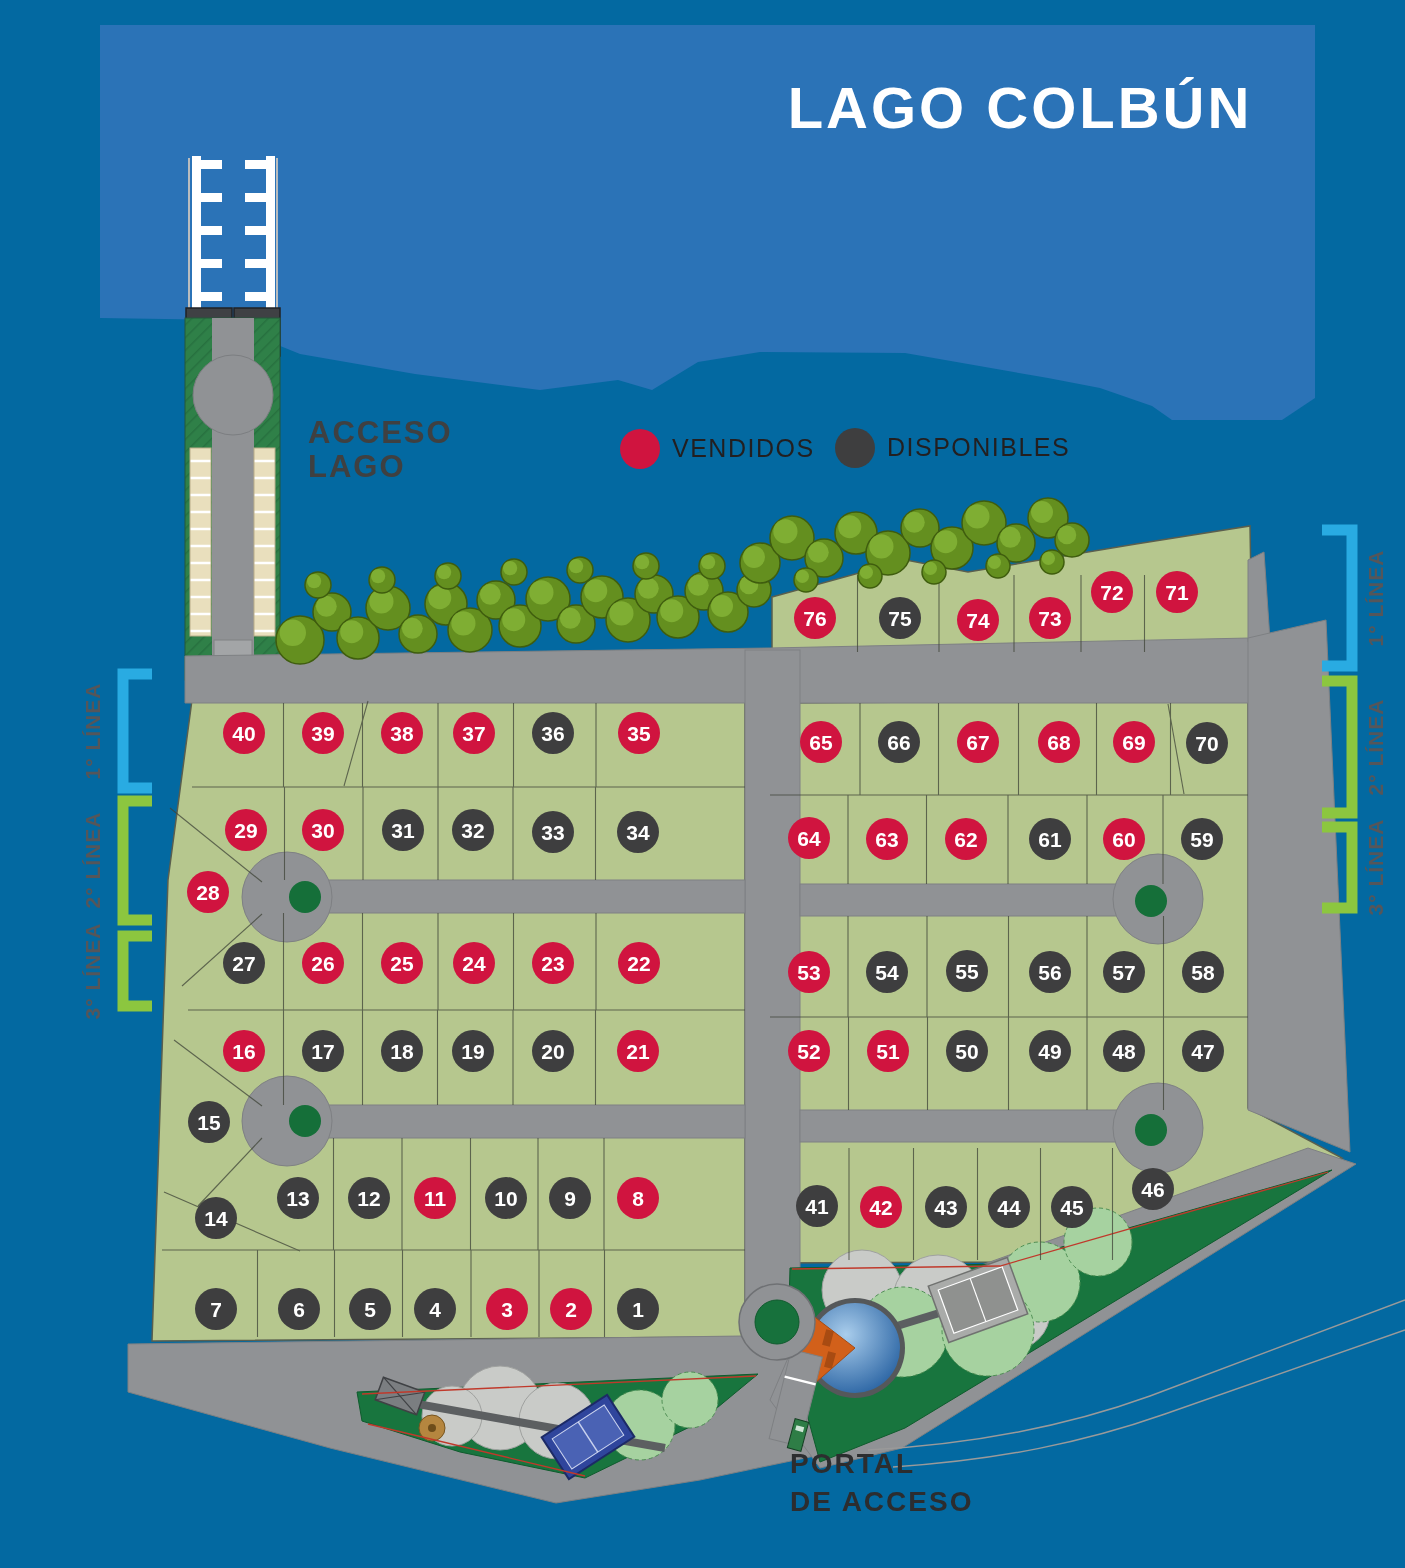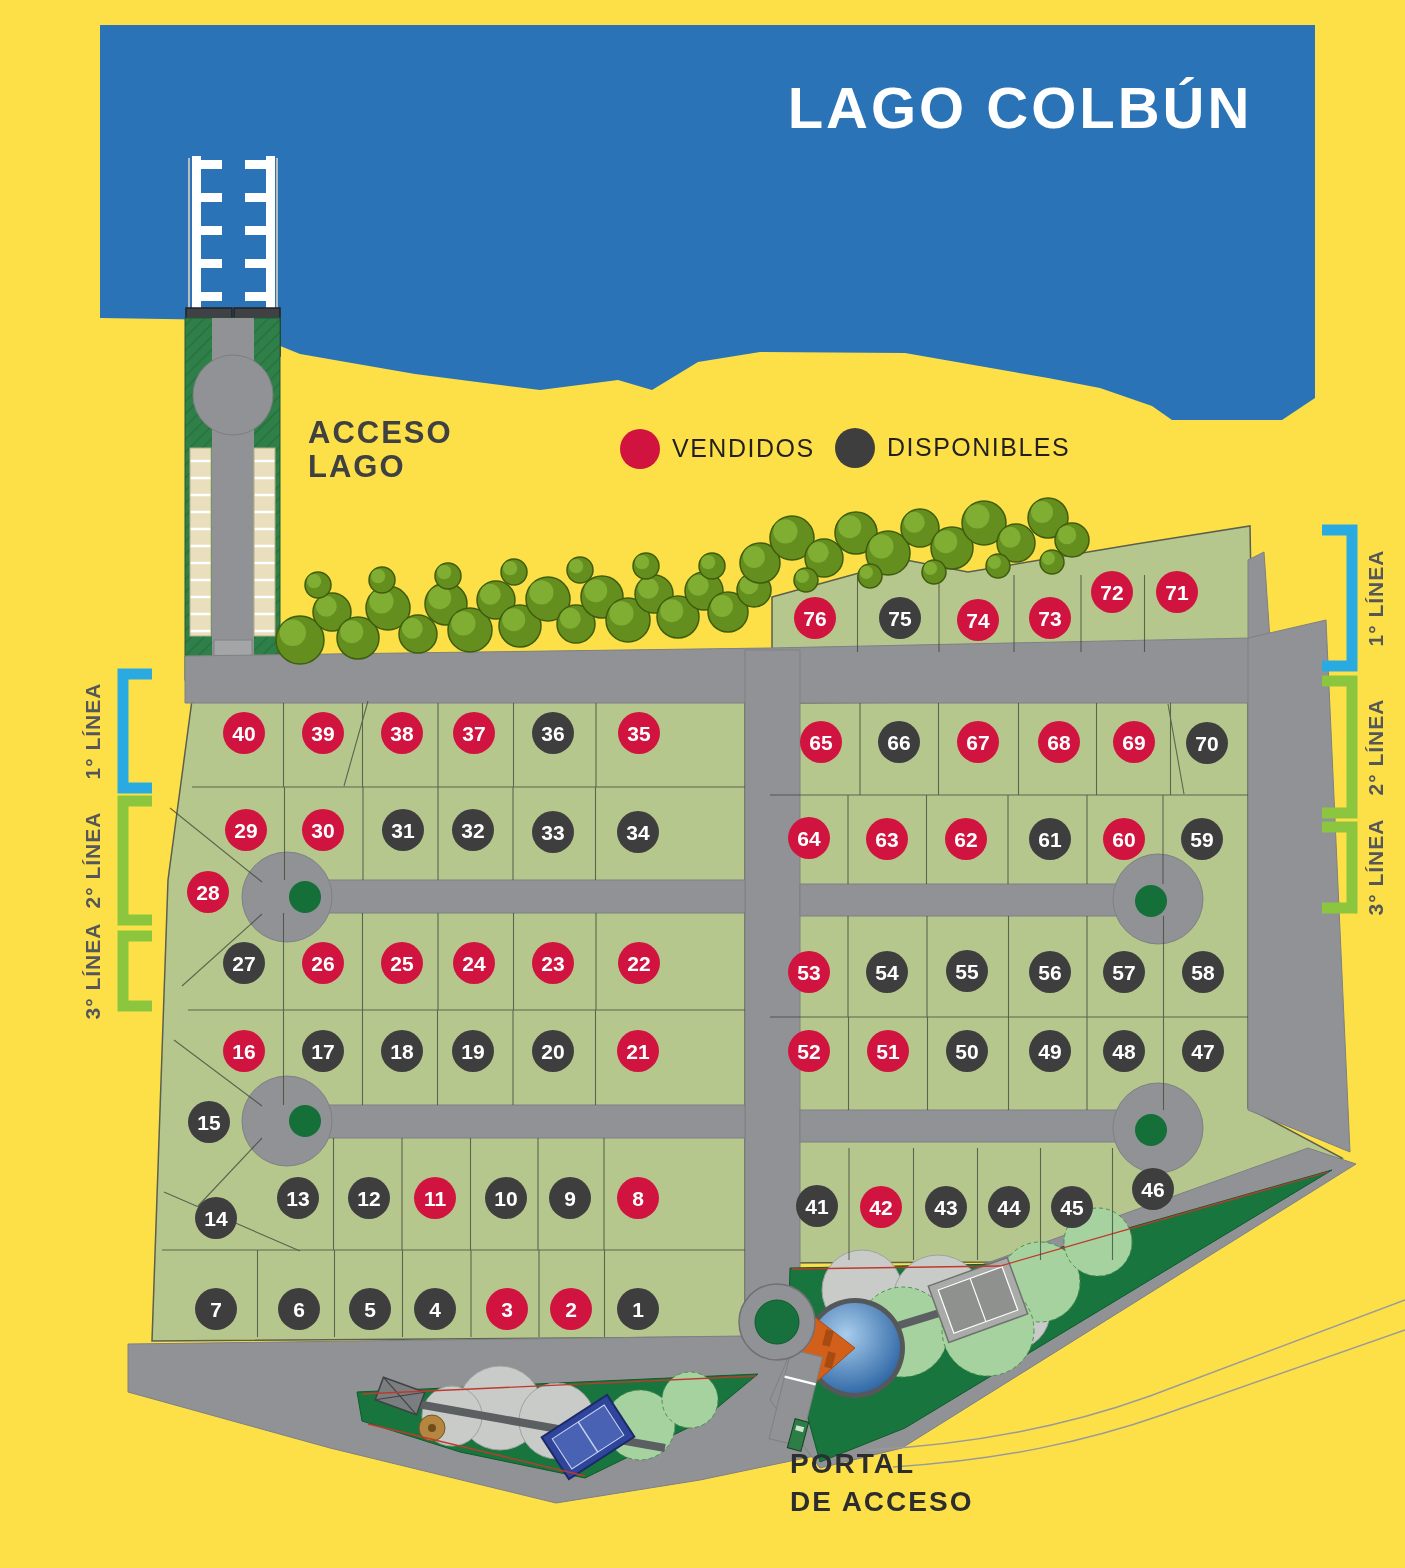--- a/index.html
+++ b/index.html
@@ -1,16 +1,16 @@
 <!DOCTYPE html>
 <html><head>
 <meta charset="utf-8">
 <style>
   html,body{margin:0;padding:0;background:#fff;}
-  .stage{position:relative;width:1405px;height:1568px;background:#fde047;font-family:"Liberation Sans",sans-serif;overflow:hidden;}
+  .stage{position:relative;width:1405px;height:1568px;background:#0369a1;font-family:"Liberation Sans",sans-serif;overflow:hidden;}
   .stage svg{position:absolute;left:0;top:0;}
   text{font-family:"Liberation Sans",sans-serif;}
   .lot-num{font-weight:bold;fill:#ffffff;}
 </style>
 </head>
 <body>
 
 <div class="stage">
 <svg width="1405" height="1568" viewBox="0 0 1405 1568">
   <defs>

